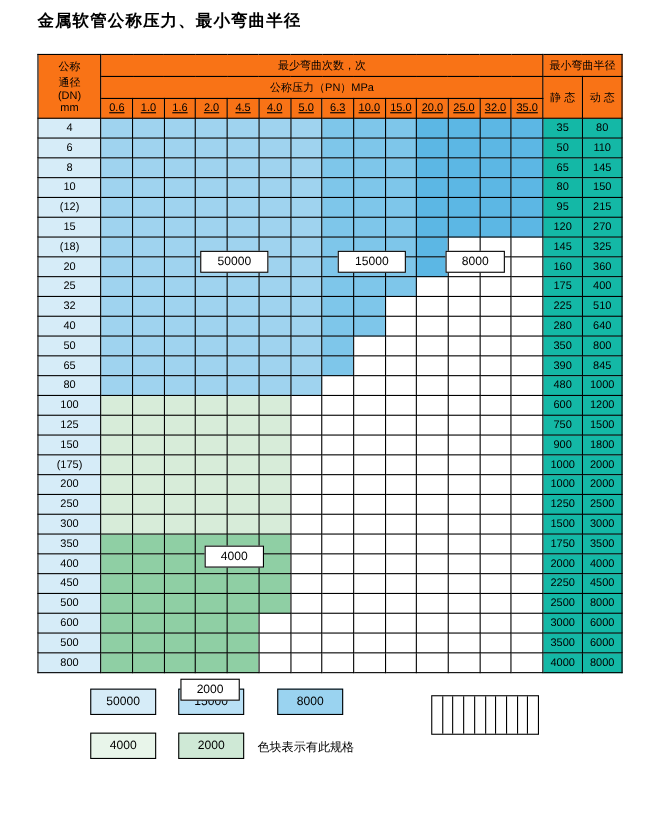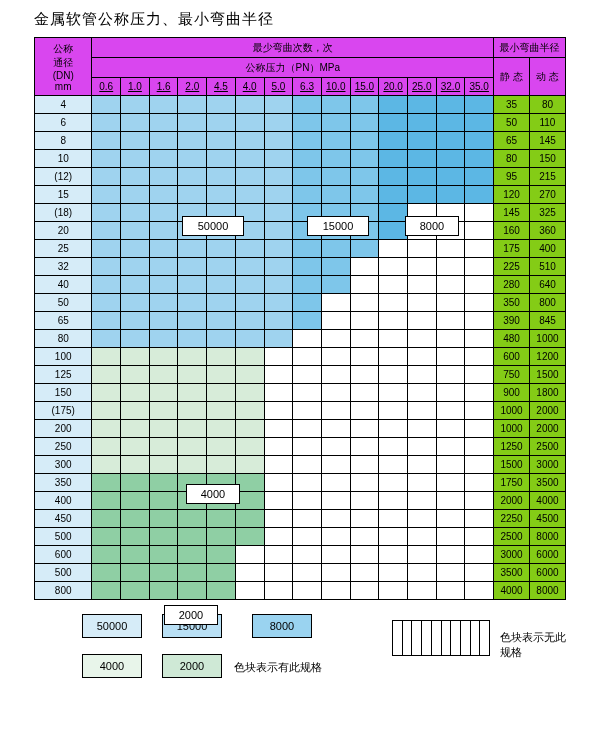--- a/index.html
+++ b/index.html
@@ -5,50 +5,50 @@
   html,body{margin:0;padding:0;}
   body{
     width:600px;height:743px;
     background:#ffffff;
     font-family:"Liberation Sans","DejaVu Sans",sans-serif;
     color:#000;
     overflow:hidden;
   }
   #page-title{
     font-family:"DejaVu Serif","Liberation Serif",serif;
-    font-weight:normal;
+    font-weight:bold;
     font-size:15px;
     letter-spacing:1px;
-    padding:10px 0 8px 34px;
+    padding:10px 0 20px 34px;
   }
   .table-wrap{
     position:relative;
     margin-left:34px;
     width:532px;
   }
   table.main{
     border-collapse:collapse;
     table-layout:fixed;
     width:532px;
     font-size:10px;
   }
   table.main td,table.main th{
     border:1px solid #000;
     padding:0;
     text-align:center;
     vertical-align:middle;
     font-weight:normal;
   }
-  .hdr{background:#d946ef;}
+  .hdr{background:#f97316;}
   .hdr-dn{width:56px;}
   .col-p{width:28px;}
   .col-r{width:35px;}
   .rowlabel{height:17px;background:#d6ecf8;font-size:10px;}
   .cell{height:17px;}
-  .radius{height:17px;background:#84cc16;}
+  .radius{height:17px;background:#14b8a6;}
   
   .f-blue1{background:#9fd3ef;}     
   .f-blue2{background:#7ec6ea;}     
   .f-blue3{background:#5cb7e4;}     
   .f-grn1{background:#d7ecd9;}      
   .f-grn2{background:#8fcfa4;}      
   .f-none{background:#ffffff;}
   .hdr-row1{height:20px;}
   .hdr-row2{height:20px;}
   .hdr-row3{height:18px;text-decoration:underline;}
@@ -710,14 +710,13 @@
       <i></i>
     <i></i>
       <i></i>
     <i></i>
       <i></i>
     <i></i>
       <i></i>
     <i></i>
       <i></i>
   </div>
-  <div class="lg-text" style="left:466px;top:16px;">色块表示无此规格</div>
 </div>
 
 </body></html>

